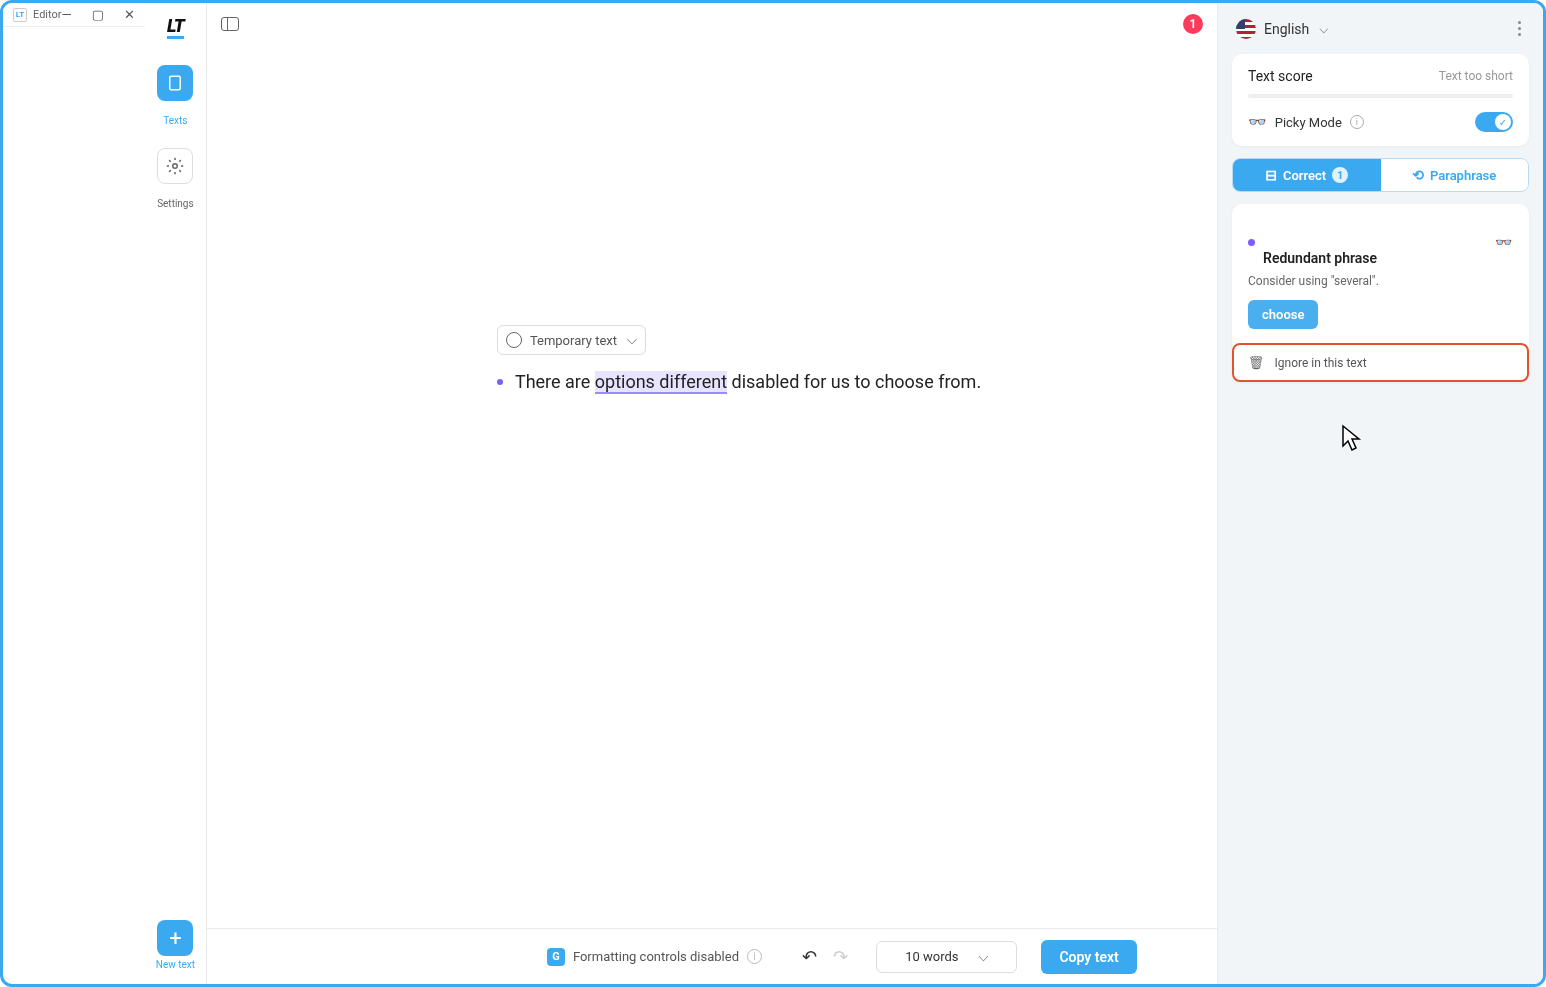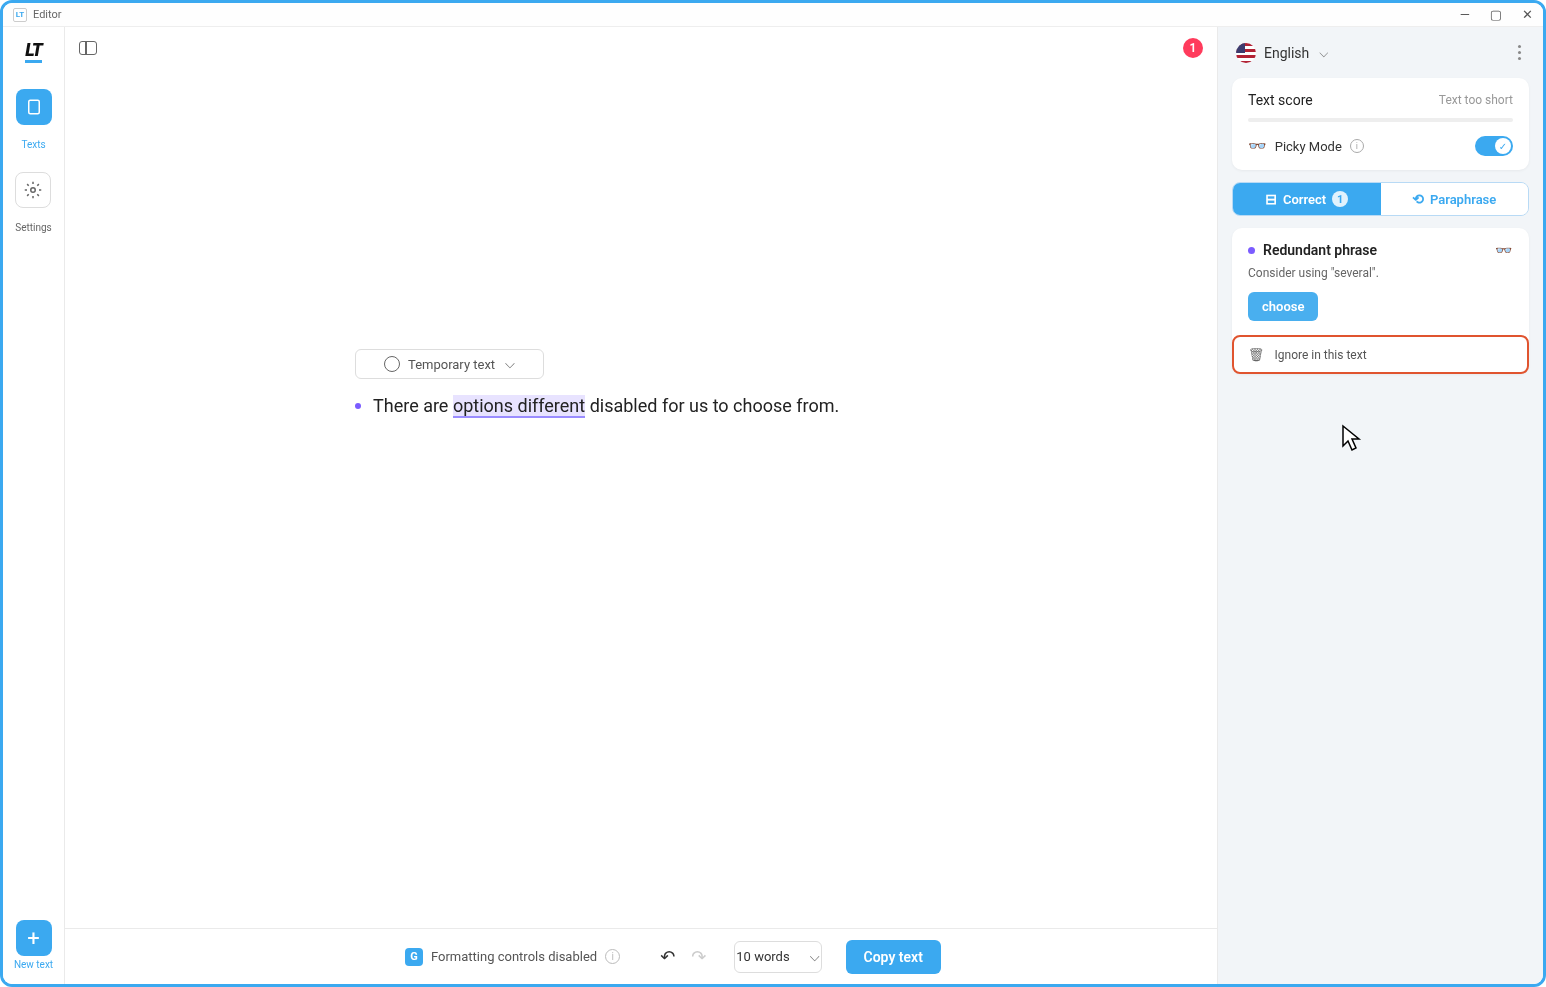--- a/index.html
+++ b/index.html
@@ -1,19 +1,19 @@
 <!DOCTYPE html>
 <html><head>
 <meta charset="utf-8">
 <style>
 * { margin: 0; padding: 0; box-sizing: border-box; font-family: -apple-system, BlinkMacSystemFont, 'Segoe UI', Roboto, sans-serif; }
 body { width: 1546px; height: 987px; background: #fff; position: relative; overflow: hidden; }
 
 
-.window-frame { width: 100%; height: 100%; border: 3px solid #3ba9f0; border-radius: 12px; overflow: hidden; display: flex; flex-direction: column; background: #fff; }
+.window-frame { width: 100%; height: 100%; border: 3px solid #3ba9f0; border-radius: 12px; overflow: hidden; display: flex; flex-direction: row; background: #fff; }
 .titlebar { height: 24px; display: flex; align-items: center; padding: 0 10px; background: #fefefe; font-size: 11px; color: #666; border-bottom: 1px solid #eee; }
 .titlebar-icon { width: 14px; height: 14px; margin-right: 6px; background: #fff; border: 1px solid #ccc; border-radius: 2px; display: flex; align-items: center; justify-content: center; font-size: 8px; font-weight: bold; color: #3ba9f0; }
 .titlebar-controls { margin-left: auto; display: flex; gap: 20px; color: #555; }
 .titlebar-controls span { cursor: default; font-size: 13px; }
 
 .app-body { display: flex; flex: 1; min-height: 0; }
 
 
 .left-sidebar { width: 62px; background: #fff; border-right: 1px solid #eaeaea; display: flex; flex-direction: column; align-items: center; padding-top: 12px; }
 .lt-logo { font-weight: 900; font-size: 18px; color: #111; letter-spacing: -1px; border-bottom: 3px solid #3ba9f0; padding-bottom: 0; margin-bottom: 26px; font-style: italic; }
@@ -28,36 +28,36 @@
 .new-text-label { font-size: 10px; color: #3ba9f0; margin-bottom: 14px; }
 
 
 .editor-area { flex: 1; display: flex; flex-direction: column; position: relative; }
 .editor-header { height: 42px; display: flex; align-items: center; padding: 0 14px; }
 .toggle-panel-icon { width: 18px; height: 14px; border: 1.5px solid #666; border-radius: 3px; position: relative; }
 .toggle-panel-icon::before { content: ''; position: absolute; left: 5px; top: 0; bottom: 0; width: 1.5px; background: #666; }
 .error-badge { margin-left: auto; width: 20px; height: 20px; background: #ff3b5c; border-radius: 50%; color: #fff; font-size: 12px; font-weight: 600; display: flex; align-items: center; justify-content: center; }
 
 .editor-content { flex: 1; padding: 230px 0 0 290px; position: relative; }
-.temp-text-chip { position: absolute; top: 280px; left: 290px; display: inline-flex; align-items: center; gap: 8px; border: 1px solid #ddd; border-radius: 6px; padding: 6px 28px; font-size: 13px; color: #555; background: #fff; cursor: pointer; text-align: center; }
+.temp-text-chip { position: absolute; top: 280px; left: 290px; display: inline-flex; align-items: center; gap: 8px; border: 1px solid #ddd; border-radius: 6px; padding: 6px 8px; font-size: 13px; color: #555; background: #fff; cursor: pointer; text-align: center; }
 .temp-text-chip::before { content: ''; width: 14px; height: 14px; border: 1.5px solid #666; border-radius: 50%; display: inline-block; position: relative; }
 .temp-text-chip::after { content: '⌵'; font-size: 13px; color: #666; margin-left: 2px; }
 .sentence { position: absolute; top: 326px; left: 290px; font-size: 18px; color: #222; display: flex; align-items: center; gap: 12px; }
 .bullet { width: 6px; height: 6px; background: #7b5cff; border-radius: 50%; display: inline-block; }
 .highlight { background: #e8e3ff; border-bottom: 2px solid #9a8cff; padding: 0; }
 
 
 .bottom-bar { height: 56px; border-top: 1px solid #eaeaea; display: flex; align-items: center; padding: 0 20px 0 330px; gap: 14px; }
 .formatting-chip { display: flex; align-items: center; gap: 8px; background: #fff; border-radius: 6px; padding: 7px 10px; font-size: 13px; color: #555; }
 .g-badge { width: 18px; height: 18px; background: #3ba9f0; color: #fff; border-radius: 4px; font-size: 11px; font-weight: 700; display: flex; align-items: center; justify-content: center; }
 .info-icon { width: 15px; height: 15px; border: 1.5px solid #bbb; border-radius: 50%; display: flex; align-items: center; justify-content: center; font-size: 10px; color: #bbb; }
 .undo-redo { display: flex; gap: 16px; align-items: center; margin-left: 16px; }
 .undo-redo span { font-size: 18px; color: #333; cursor: pointer; }
 .undo-redo span.disabled { color: #ccc; }
-.word-count-dd { border: 1px solid #ddd; border-radius: 6px; padding: 7px 1px; font-size: 13px; color: #333; display: flex; align-items: center; gap: 20px; cursor: pointer; margin-left: 14px; }
+.word-count-dd { border: 1px solid #ddd; border-radius: 6px; padding: 7px 28px; font-size: 13px; color: #333; display: flex; align-items: center; gap: 20px; cursor: pointer; margin-left: 14px; }
 .word-count-dd::after { content: '⌵'; color: #666; }
 .copy-btn { background: #3ba9f0; color: #fff; border: none; border-radius: 6px; padding: 9px 18px; font-size: 14px; font-weight: 600; cursor: pointer; margin-left: 10px; }
 
 
 .right-panel { width: 326px; background: #f2f5f8; border-left: 1px solid #eaeaea; padding: 12px 14px; display: flex; flex-direction: column; gap: 12px; }
 .lang-row { display: flex; align-items: center; gap: 8px; padding: 2px 4px; }
 .flag { width: 20px; height: 20px; border-radius: 50%; background: linear-gradient(to bottom, #b22234 0%, #b22234 15%, #fff 15%, #fff 30%, #b22234 30%, #b22234 45%, #fff 45%, #fff 60%, #b22234 60%, #b22234 75%, #fff 75%, #fff 90%, #b22234 90%); position: relative; overflow: hidden; }
 .flag::before { content: ''; position: absolute; top: 0; left: 0; width: 9px; height: 10px; background: #3c3b6e; }
 .lang-label { font-size: 14px; color: #333; }
 .chev-down { font-size: 12px; color: #666; margin-left: 2px; }
@@ -79,21 +79,21 @@
 .tabs-row { display: flex; gap: 0; border: 1px solid #b8daf5; border-radius: 8px; overflow: hidden; }
 .tab { flex: 1; padding: 8px 0; font-size: 13px; font-weight: 600; display: flex; align-items: center; justify-content: center; gap: 6px; cursor: pointer; }
 .tab.active { background: #3ba9f0; color: #fff; }
 .tab.inactive { background: #fff; color: #3ba9f0; }
 .tab-count { background: rgba(255,255,255,0.85); color: #3ba9f0; width: 16px; height: 16px; border-radius: 50%; font-size: 11px; display: flex; align-items: center; justify-content: center; font-weight: 700; }
 .tab-icon { font-size: 14px; }
 
 .issue-card { background: #fff; border-radius: 10px; padding: 14px 16px 0; box-shadow: 0 1px 3px rgba(0,0,0,0.05); position: relative; }
 .issue-header { display: flex; align-items: center; gap: 8px; margin-bottom: 8px; }
 .issue-dot { width: 7px; height: 7px; background: #7b5cff; border-radius: 50%; }
-.issue-title { font-size: 14px; font-weight: 600; color: #222; }
+.issue-title { font-size: 14px; font-weight: 600; color: #222; margin-top: 32px; }
 .issue-glasses { margin-left: auto; font-size: 14px; color: #666; }
 .issue-msg { font-size: 12px; color: #666; margin-bottom: 12px; }
 .suggestion-chip { display: inline-block; background: #49afef; color: #fff; padding: 7px 14px; border-radius: 6px; font-size: 13px; font-weight: 600; cursor: pointer; margin-bottom: 14px; }
 .ignore-btn { margin: 0 -16px; border: 2.5px solid #e0542f; border-radius: 8px; padding: 10px 14px; display: flex; align-items: center; gap: 10px; font-size: 12px; color: #555; background: #fff; cursor: pointer; }
 .trash-icon { font-size: 13px; color: #666; }
 
 .cursor-pointer { position: absolute; top: 424px; right: 180px; font-size: 24px; pointer-events: none; z-index: 100; }
 
 svg { display: block; }
 </style>

